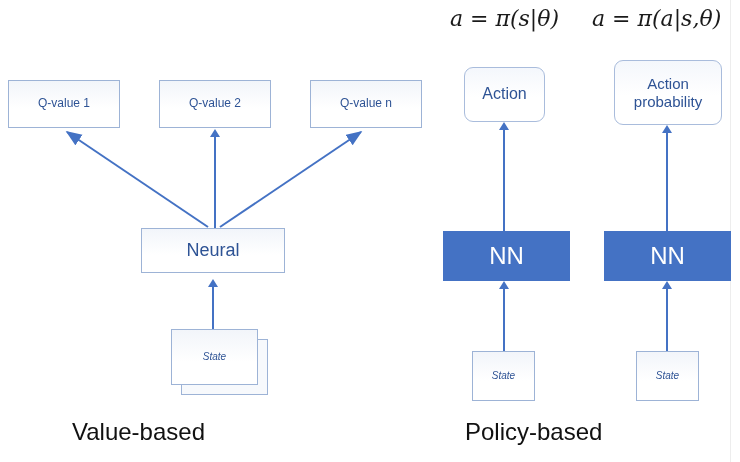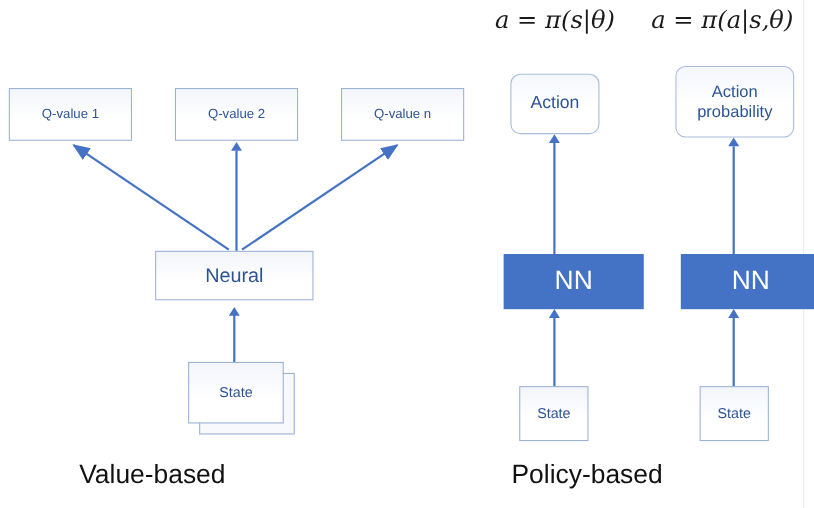--- a/index.html
+++ b/index.html
@@ -23,31 +23,31 @@
     box-sizing:border-box;
     border:1px solid #9DB3D6;
     background:linear-gradient(180deg,#f2f5fa 0%,#ffffff 60%);
     color:#2E5395;
     display:flex;align-items:center;justify-content:center;
     text-align:center;
     line-height:1.15;
   }
   .box.rounded{border-radius:9px;border-color:#A9BCDC;background:linear-gradient(180deg,#f4f7fc 0%,#ffffff 55%);}
   .box.solid{
-    background:#4472C4;border:1px solid #4472C4;color:#ffffff;margin-left:15px;
+    background:#4472C4;border:1px solid #4472C4;color:#ffffff;
   }
   .box.back{
     background:#f7f9fc;border-color:#9DB3D6;
     z-index:1;
   }
   .box.front{z-index:2;}
 
   .qv{font-size:12px;}
   .neural{font-size:18px;}
-  .state{font-size:13px;}
+  .state{font-size:10px;font-style:italic;}
   .nn{font-size:24px;}
   .action{font-size:16px;}
   .actionprob{font-size:15px;}
 
   
   .arrow-v{
     position:absolute;
     width:2px;background:#4472C4;
     z-index:3;
   }

